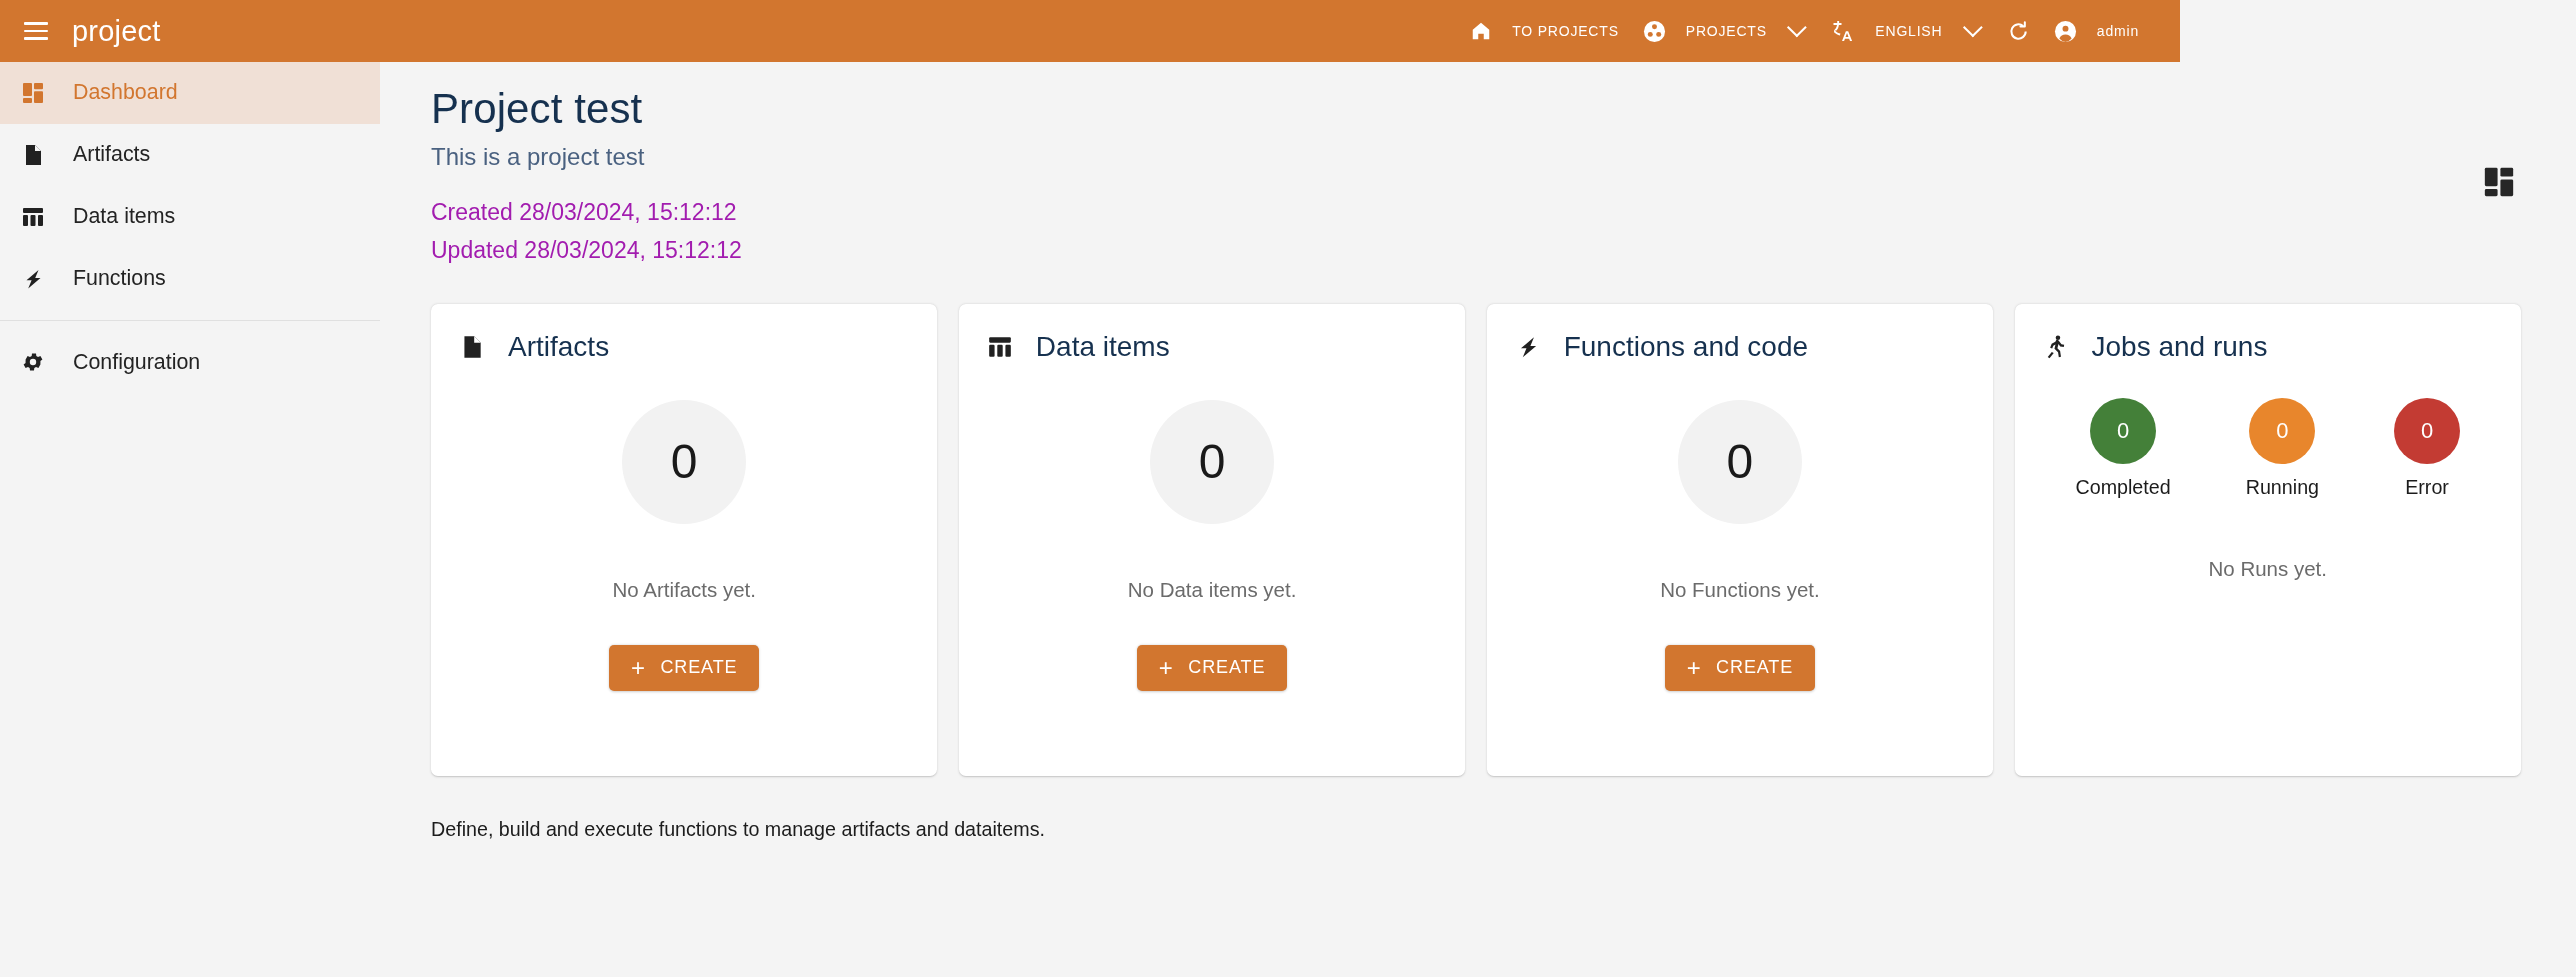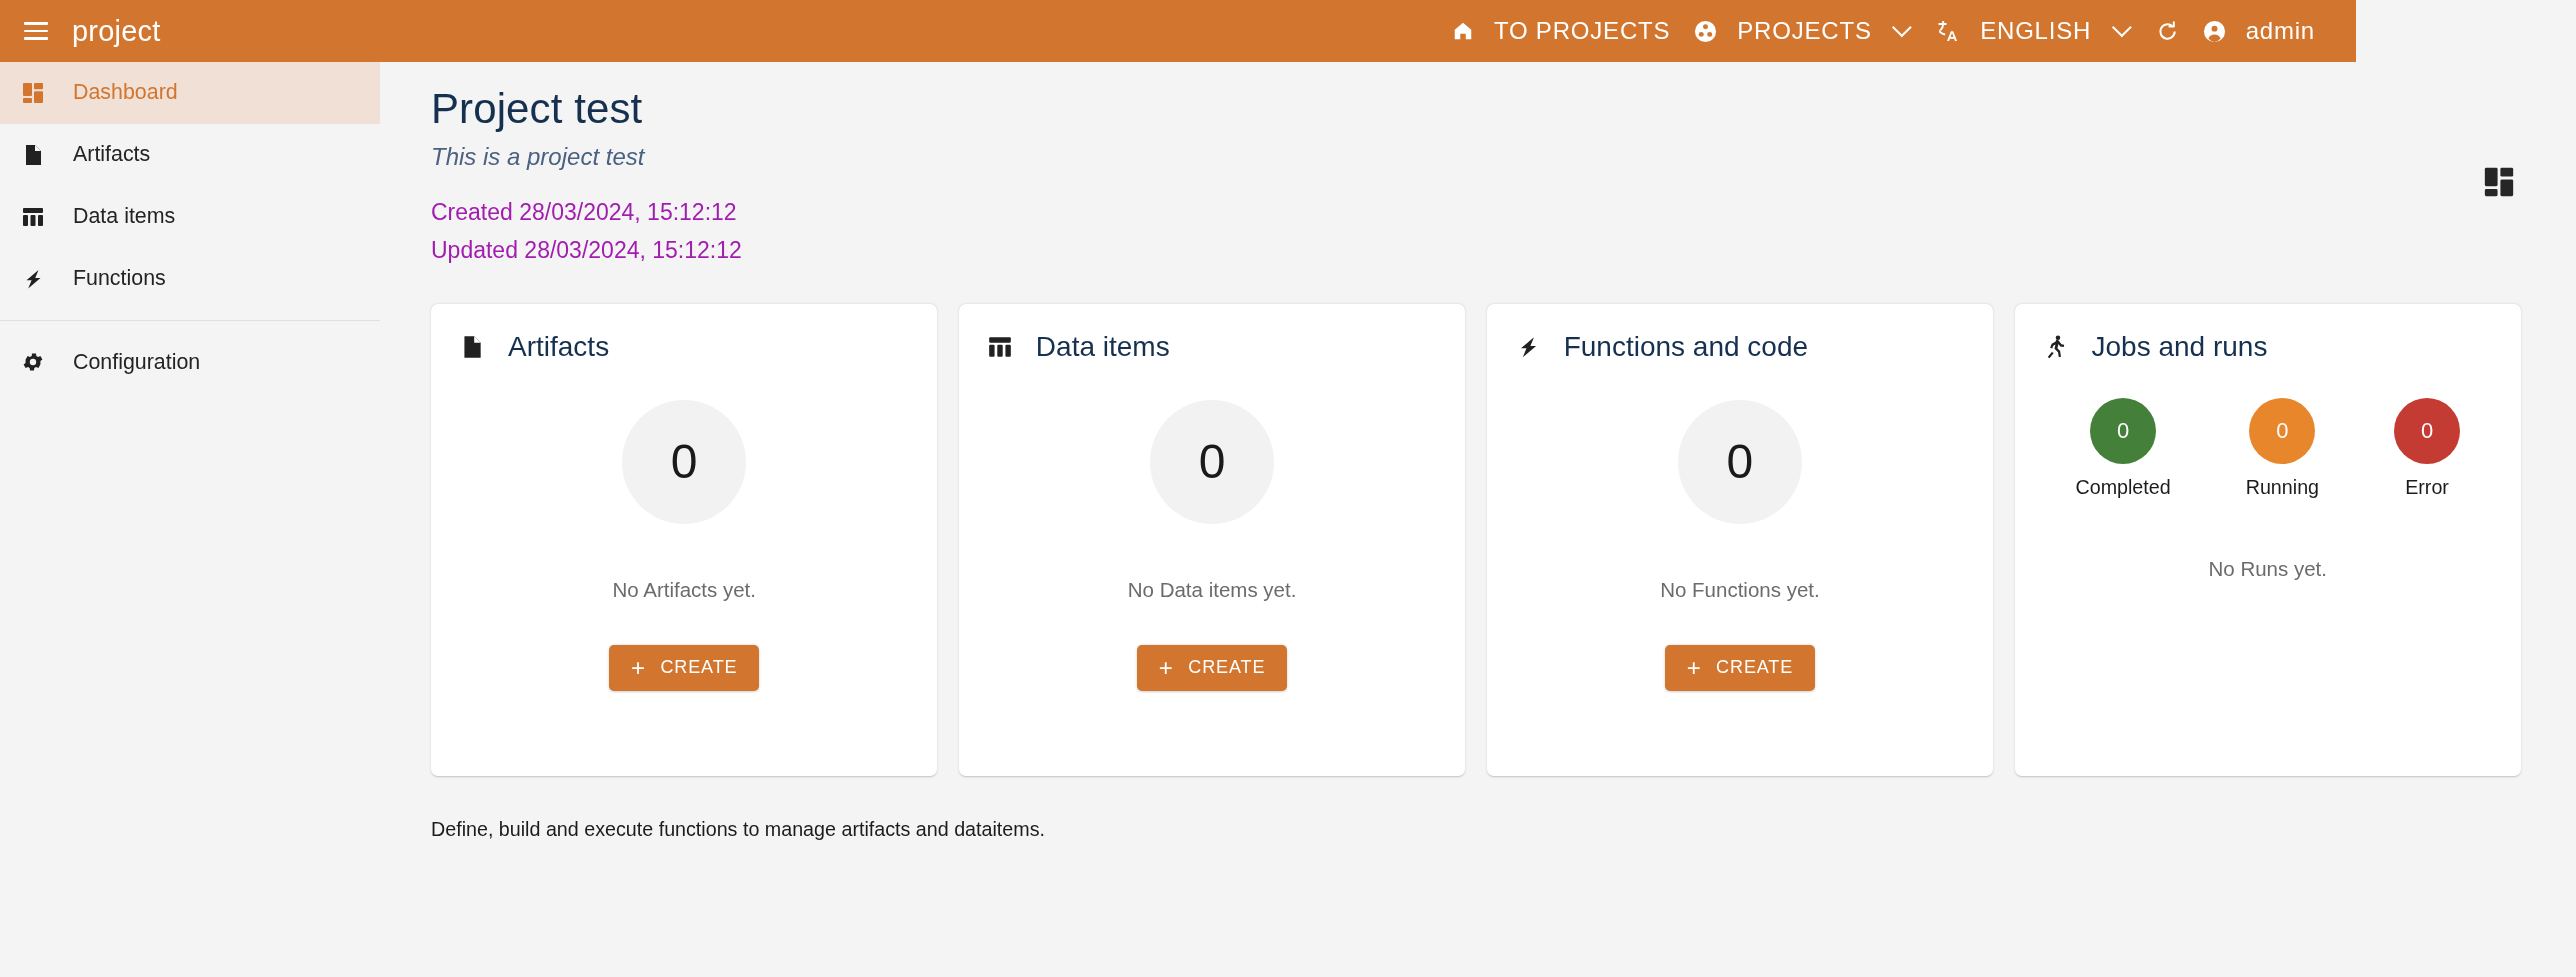--- a/index.html
+++ b/index.html
@@ -10,21 +10,21 @@
     overflow: hidden;
     background: #f4f4f4;
     font-family: "Liberation Sans", sans-serif;
     -webkit-font-smoothing: antialiased;
   }
 
   
   .appbar {
     position: absolute;
     top: 0; left: 0;
-    width: 2356px;
+    width: 2180px;
     height: 62px;
     background: #d2762f;
     display: flex;
     align-items: center;
     justify-content: space-between;
     padding: 0 29px 0 19px;
     color: #ffffff;
   }
   .appbar-left { display: flex; align-items: center; gap: 19px; }
   .hamburger {
@@ -36,21 +36,21 @@
   .hamburger span {
     display: block; width: 24px; height: 2.6px;
     background: #ffffff; border-radius: 0.9px;
   }
   .app-title { font-size: 29px; font-weight: 400; letter-spacing: 0.2px; line-height: 1; }
 
   .appbar-right { display: flex; align-items: center; gap: 0px; }
   .abtn {
     display: flex; align-items: center; gap: 20px;
     padding: 5.1px 12px; cursor: pointer;
-    font-size: 24px; letter-spacing: 0.8px; font-weight: 400;
+    font-size: 14px; letter-spacing: 0.8px; font-weight: 400;
     white-space: nowrap;
   }
   .abtn .lbl { line-height: 1; }
   .chev {
     display: inline-block; width: 13.7px; height: 13.7px;
     border-right: 2.6px solid #fff; border-bottom: 2.6px solid #fff;
     transform: rotate(45deg) translate(-2.6px,-2.6px);
     margin-left: 3.4px; margin-right: 3.4px;
   }
   .ico { display: inline-flex; align-items: center; justify-content: center; }
@@ -87,21 +87,21 @@
     top: 62px; left: 380px;
     width: 2196px; height: 916px;
     padding: 24px 55px 0 51px;
   }
   .title-row { display: flex; align-items: center; justify-content: space-between; }
   .page-title {
     font-size: 42px; font-weight: 400; color: #16314f;
     line-height: 1.08; letter-spacing: 0.1px;
   }
   .page-sub {
-    font-size: 24px; color: #4a6180; margin-top: 12px; line-height: 1.2; font-style: italic;
+    font-size: 24px; color: #4a6180; margin-top: 12px; line-height: 1.2;
   }
   .meta { font-size: 23px; color: #a21caf; margin-top: 25px; line-height: 1.35; }
   .meta + .meta { margin-top: 6.8px; }
 
   .grid-icon-btn { cursor: pointer; margin-top: 15.4px; margin-right: 5.1px; }
 
   
   .cards {
     display: flex; gap: 21.4px;
     margin-top: 38px;

